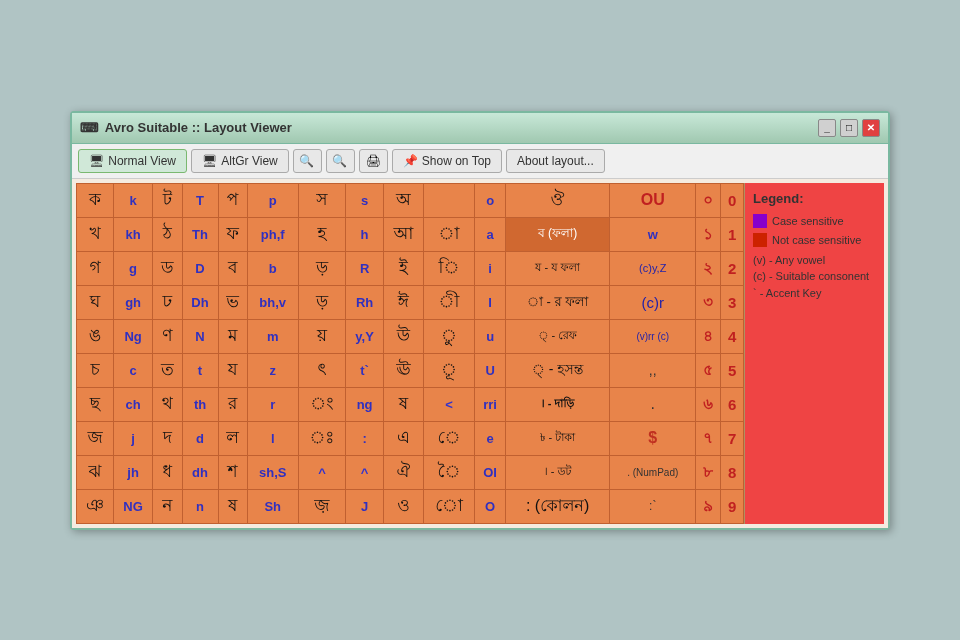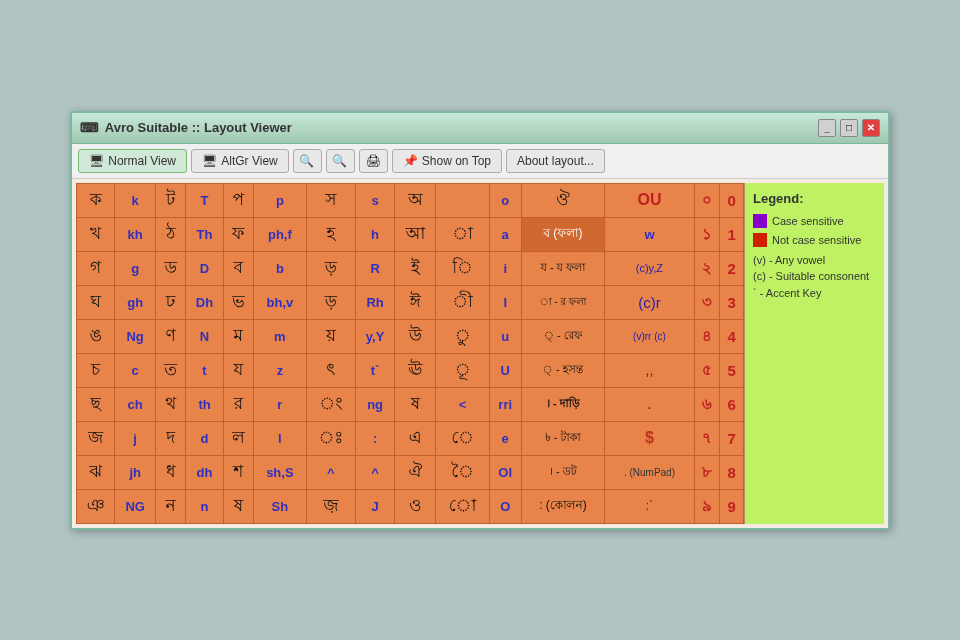--- a/index.html
+++ b/index.html
@@ -86,21 +86,21 @@
       cursor: pointer;
       font-size: 12px;
     }
     .main-area {
       display: flex;
       background: #f5ebe0;
       padding: 4px;
     }
     .legend {
       width: 140px;
-      background: #bef264;
+      background: #ef4444;
       padding: 8px;
       font-size: 11px;
       border-left: 1px solid #b09060;
     }
     .legend-title {
       font-weight: bold;
       font-size: 13px;
       margin-bottom: 8px;
       color: #333;
     }
@@ -265,21 +265,21 @@
             <td class="en">gh</td>
             <td class="bn">ঢ</td>
             <td class="en">Dh</td>
             <td class="bn">ভ</td>
             <td class="en">bh,v</td>
             <td class="bn">ড়</td>
             <td class="en">Rh</td>
             <td class="bn">ঈ</td>
             <td class="bn">ী</td>
             <td class="en">I</td>
-            <td class="bn" style="font-size:10px;">া - র ফলা</td>
+            <td class="bn" style="font-size:13px;">া - র ফলা</td>
             <td style="font-size:15px;color:#2222aa;">(c)r</td>
             <td class="red-num bn">৩</td>
             <td class="red-num">3</td>
           </tr>
 
           <tr>
             <td class="bn">ঙ</td>
             <td class="en">Ng</td>
             <td class="bn">ণ</td>
             <td class="en">N</td>
@@ -301,21 +301,21 @@
             <td class="en">c</td>
             <td class="bn">ত</td>
             <td class="en">t</td>
             <td class="bn">য</td>
             <td class="en">z</td>
             <td class="bn">ৎ</td>
             <td class="en">t`</td>
             <td class="bn">ঊ</td>
             <td class="bn">ূ</td>
             <td class="en">U</td>
-            <td class="bn" style="font-size:11px;">্ - হসন্ত</td>
+            <td class="bn" style="font-size:14px;">্ - হসন্ত</td>
             <td style="font-size:14px;color:#333;">,,</td>
             <td class="red-num bn">৫</td>
             <td class="red-num">5</td>
           </tr>
 
           <tr>
             <td class="bn">ছ</td>
             <td class="en">ch</td>
             <td class="bn">থ</td>
             <td class="en">th</td>
@@ -373,21 +373,21 @@
             <td class="en">NG</td>
             <td class="bn">ন</td>
             <td class="en">n</td>
             <td class="bn">ষ</td>
             <td class="en">Sh</td>
             <td class="bn">জ়</td>
             <td class="en">J</td>
             <td class="bn">ও</td>
             <td class="bn">ো</td>
             <td class="en">O</td>
-            <td class="bn" style="font-size:12px;margin-top:12px;">: (কোলন)</td>
+            <td class="bn" style="font-size:16px;margin-top:12px;">: (কোলন)</td>
             <td style="font-size:12px;color:#333;">:` </td>
             <td class="red-num bn">৯</td>
             <td class="red-num">9</td>
           </tr>
         </tbody>
       </table>
     </div>
 
     <div class="legend">
       <div class="legend-title">Legend:</div>

